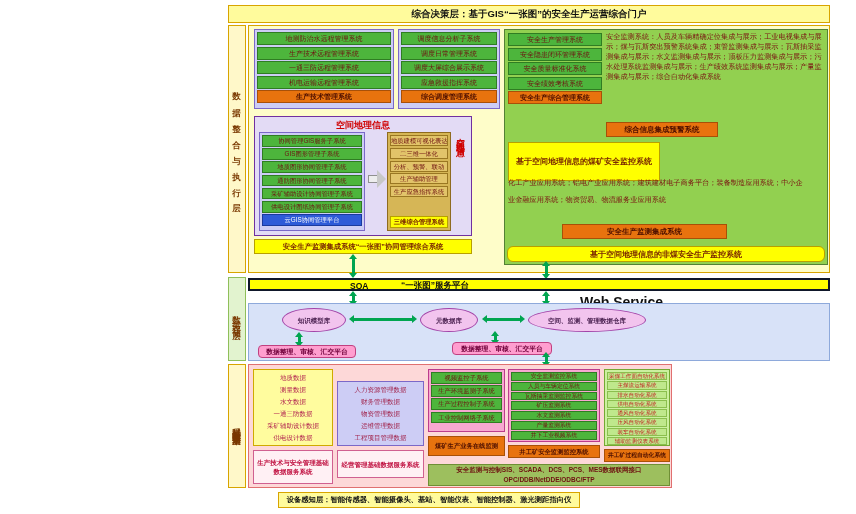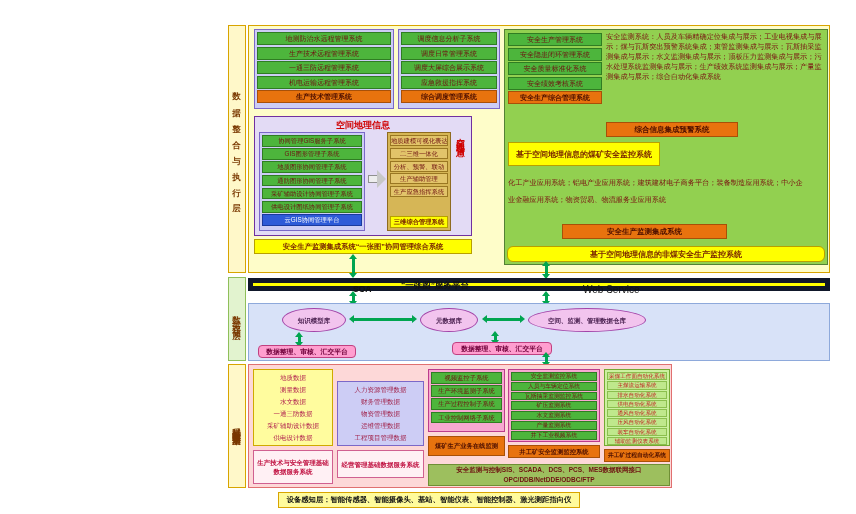--- a/index.html
+++ b/index.html
@@ -21,21 +21,21 @@
             display:flex; align-items:center; justify-content:center; text-align:center; white-space:normal; padding:1px; }
   .y-bar { background:#FFFF00; border:1px solid #B8A000; color:#7A2800; font-weight:bold; text-align:center;
            display:flex; align-items:center; justify-content:center; }
   .txt-red { color:#7A1212; }
   .tanbox { background:#D6B656; border:1px solid #8F6B1F; padding:2px; display:flex; flex-direction:column; }
   .t-item { background:#E2C46A; border:1px solid #9A7722; color:#6E1111; font-size:6.3px; height:11px; line-height:9.6px;
             text-align:center; margin-bottom:1.8px; white-space:nowrap; overflow:hidden; flex:none; }
   .t-footer { margin-top:auto; height:12px; font-size:6.3px; flex:none; }
   .gis-title { color:#D00000; font-weight:bold; font-size:9px; text-align:center; margin-top:2px; }
   .gis-side { color:#D00000; font-weight:bold; writing-mode:vertical-rl; text-orientation:upright; font-size:8.5px; letter-spacing:2px; }
-  .soabar { background:#FFFF00; border:5px solid #0f172a; }
+  .soabar { background:#FFFF00; border:2px solid #0f172a; }
   .cyl { background:#F2C4EE; border:1px solid #A245A8; border-radius:50%/50%; display:flex; align-items:center; justify-content:center;
          text-align:center; font-size:6.5px; color:#4A2050; font-weight:bold; line-height:7px; padding:0 4px; }
   .pinkbar { background:#FF9ECF; border:1px solid #C04080; color:#70003A; font-weight:bold; font-size:6.8px;
              display:flex; align-items:center; justify-content:center; border-radius:4px; }
   .ybox { background:#FFFC9E; border:1px solid #CFA900; padding:2px 1px; color:#B02050; font-size:6.5px; line-height:12px; text-align:center; }
   .lavtext { background:#CDCDF5; border:1px solid #7B68C8; padding:2px 1px; color:#A02048; font-size:6.5px; line-height:12px; text-align:center; }
   .svc-footer { background:#FFF0F4; border:1px solid #D06090; color:#C01040; font-size:6.5px; line-height:9px;
                 display:flex; align-items:center; justify-content:center; text-align:center; padding:1px 2px; font-weight:bold; }
   .pinkbox { background:#F7A8D0; border:1px solid #BC3C8C; padding:2px; display:flex; flex-direction:column; }
   .greenbox { background:#CCF0A0; border:1px solid #74A832; padding:2px; display:flex; flex-direction:column; }
@@ -50,20 +50,21 @@
   .harrow::before { content:""; position:absolute; left:-5px; top:-3px; border-top:4.5px solid transparent; border-bottom:4.5px solid transparent; border-right:5px solid #00A550; }
   .harrow::after  { content:""; position:absolute; right:-5px; top:-3px; border-top:4.5px solid transparent; border-bottom:4.5px solid transparent; border-left:5px solid #00A550; }
   .blockarrow { position:absolute; width:9px; height:8px; background:#EDEDED; border:1px solid #909090; border-right:none; }
   .blockarrow::after { content:""; position:absolute; left:8px; top:-6px; border-top:9px solid transparent; border-bottom:9px solid transparent; border-left:9px solid #C8C8C8; }
 </style>
 </head>
 <body>
 
 <div id="stage">
 
+  <div class="abs band" style="left:228px;top:5px;width:602px;height:18px;font-size:9.5px;">综合决策层：基于GIS“一张图”的安全生产运营综合门户</div>
 
   <div class="abs vstrip" style="left:228px;top:25px;width:18px;height:248px;letter-spacing:16px;">数据整合与执行层</div>
   <div class="abs vstrip" style="left:228px;top:277px;width:18px;height:84px;letter-spacing:4px;background:#E2F3CF;border-color:#8FBF5A;">数据存储层</div>
   <div class="abs vstrip" style="left:228px;top:364px;width:18px;height:124px;letter-spacing:1px;">过程控制与数据采集层</div>
 
   <div class="abs" style="left:248px;top:25px;width:582px;height:248px;background:#FEFDC9;border:1px solid #D8A400;"></div>
 
   <div class="abs panel-lav" style="left:254px;top:29px;width:140px;height:80px;">
     <div class="g-item">地测防治水远程管理系统</div>
     <div class="g-item">生产技术远程管理系统</div>
@@ -85,23 +86,23 @@
   <div class="abs" style="left:508px;top:33px;width:94px;height:78px;display:flex;flex-direction:column;">
     <div class="g-item">安全生产管理系统</div>
     <div class="g-item">安全隐患闭环管理系统</div>
     <div class="g-item">安全质量标准化系统</div>
     <div class="g-item">安全绩效考核系统</div>
     <div class="o-item">安全生产综合管理系统</div>
   </div>
 
   <div class="abs txt-red" style="left:606px;top:32px;width:218px;height:86px;font-size:7.2px;line-height:10px;">安全监测系统：人员及车辆精确定位集成与展示；工业电视集成与展示；煤与瓦斯突出预警系统集成；束管监测集成与展示；瓦斯抽采监测集成与展示；水文监测集成与展示；顶板压力监测集成与展示；污水处理系统监测集成与展示；生产绩效系统监测集成与展示；产量监测集成与展示；综合自动化集成系统</div>
 
-  <div class="abs o-item" style="left:606px;top:122px;width:132px;height:15px;line-height:13px;font-size:7.5px;">综合信息集成预警系统</div>
-
-  <div class="abs y-bar" style="left:508px;top:142px;width:152px;height:24px;font-size:8px;padding:0 6px;">基于空间地理信息的煤矿安全监控系统</div>
+  <div class="abs o-item" style="left:606px;top:122px;width:112px;height:15px;line-height:13px;font-size:7.5px;">综合信息集成预警系统</div>
+
+  <div class="abs y-bar" style="left:508px;top:142px;width:152px;height:39px;font-size:8px;padding:0 6px;">基于空间地理信息的煤矿安全监控系统</div>
 
   <div class="abs txt-red" style="left:508px;top:174px;width:300px;height:44px;font-size:7.2px;line-height:17px;">化工产业应用系统；铝电产业应用系统；建筑建材电子商务平台；装备制造应用系统；中小企业金融应用系统；物资贸易、物流服务业应用系统</div>
 
   <div class="abs o-item" style="left:562px;top:224px;width:165px;height:15px;line-height:13px;font-size:7.5px;">安全生产监测集成系统</div>
 
   <div class="abs y-bar" style="left:507px;top:246px;width:318px;height:16px;font-size:8px;border-radius:6px;">基于空间地理信息的非煤安全生产监控系统</div>
 
   <div class="abs" style="left:254px;top:116px;width:218px;height:120px;background:#E3DBF5;border:1.5px solid #7030A0;">
     <div class="gis-title">空间地理信息</div>
     <div class="abs panel-lav" style="left:4px;top:15px;width:106px;height:99px;">
@@ -125,21 +126,21 @@
     <div class="abs gis-side" style="left:200px;top:14px;height:100px;">空间地理信息</div>
   </div>
 
   <div class="abs y-bar" style="left:254px;top:239px;width:218px;height:15px;font-size:7.3px;">安全生产监测集成系统“一张图”协同管理综合系统</div>
 
   <div class="varrow" style="left:352px;top:259px;height:14px;"></div>
   <div class="varrow" style="left:545px;top:266px;height:8px;"></div>
 
   <div class="abs soabar" style="left:248px;top:278px;width:582px;height:13px;">
     <span class="abs" style="left:100px;top:1px;font-weight:bold;font-size:8.5px;color:#111;">SOA</span>
-    <span class="abs" style="left:330px;top:1px;font-weight:normal;font-size:10px;color:#111;">Web Service</span>
+    <span class="abs" style="left:330px;top:14px;font-weight:bold;font-size:14px;color:#111;">Web Service</span>
   </div>
   <div class="abs" style="left:370px;top:280px;width:130px;text-align:center;font-weight:bold;font-size:8.5px;color:#111;">“一张图”服务平台</div>
 
   <div class="varrow" style="left:352px;top:296px;height:5px;"></div>
   <div class="varrow" style="left:545px;top:296px;height:5px;"></div>
 
   <div class="abs" style="left:248px;top:303px;width:582px;height:58px;background:#D8E2F8;border:1px solid #8EA9DB;"></div>
   <div class="abs cyl" style="left:282px;top:308px;width:64px;height:24px;">知识模型库</div>
   <div class="abs cyl" style="left:420px;top:308px;width:58px;height:24px;">元数据库</div>
   <div class="abs cyl" style="left:528px;top:308px;width:118px;height:24px;">空间、监测、管理数据仓库</div>

